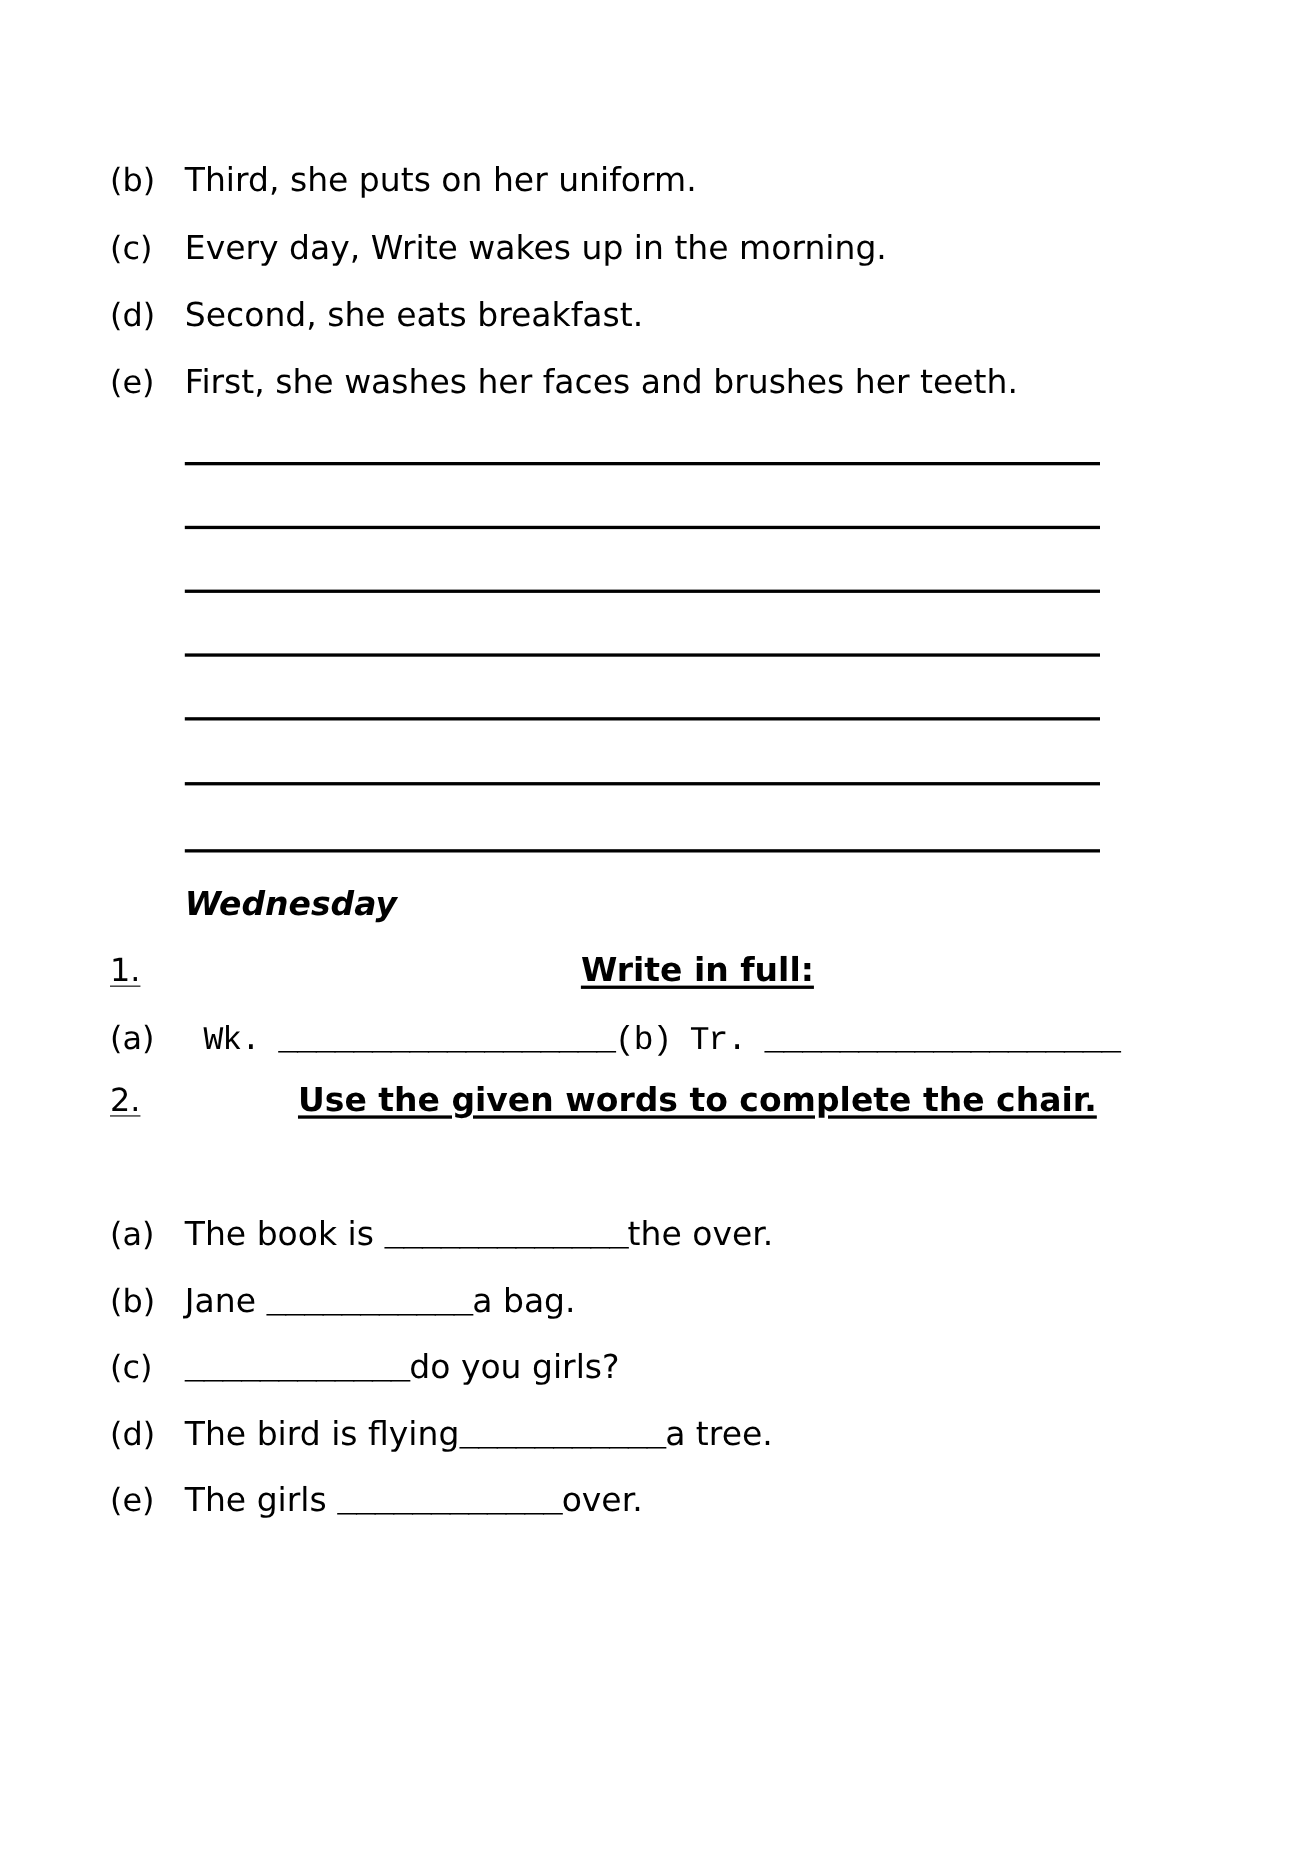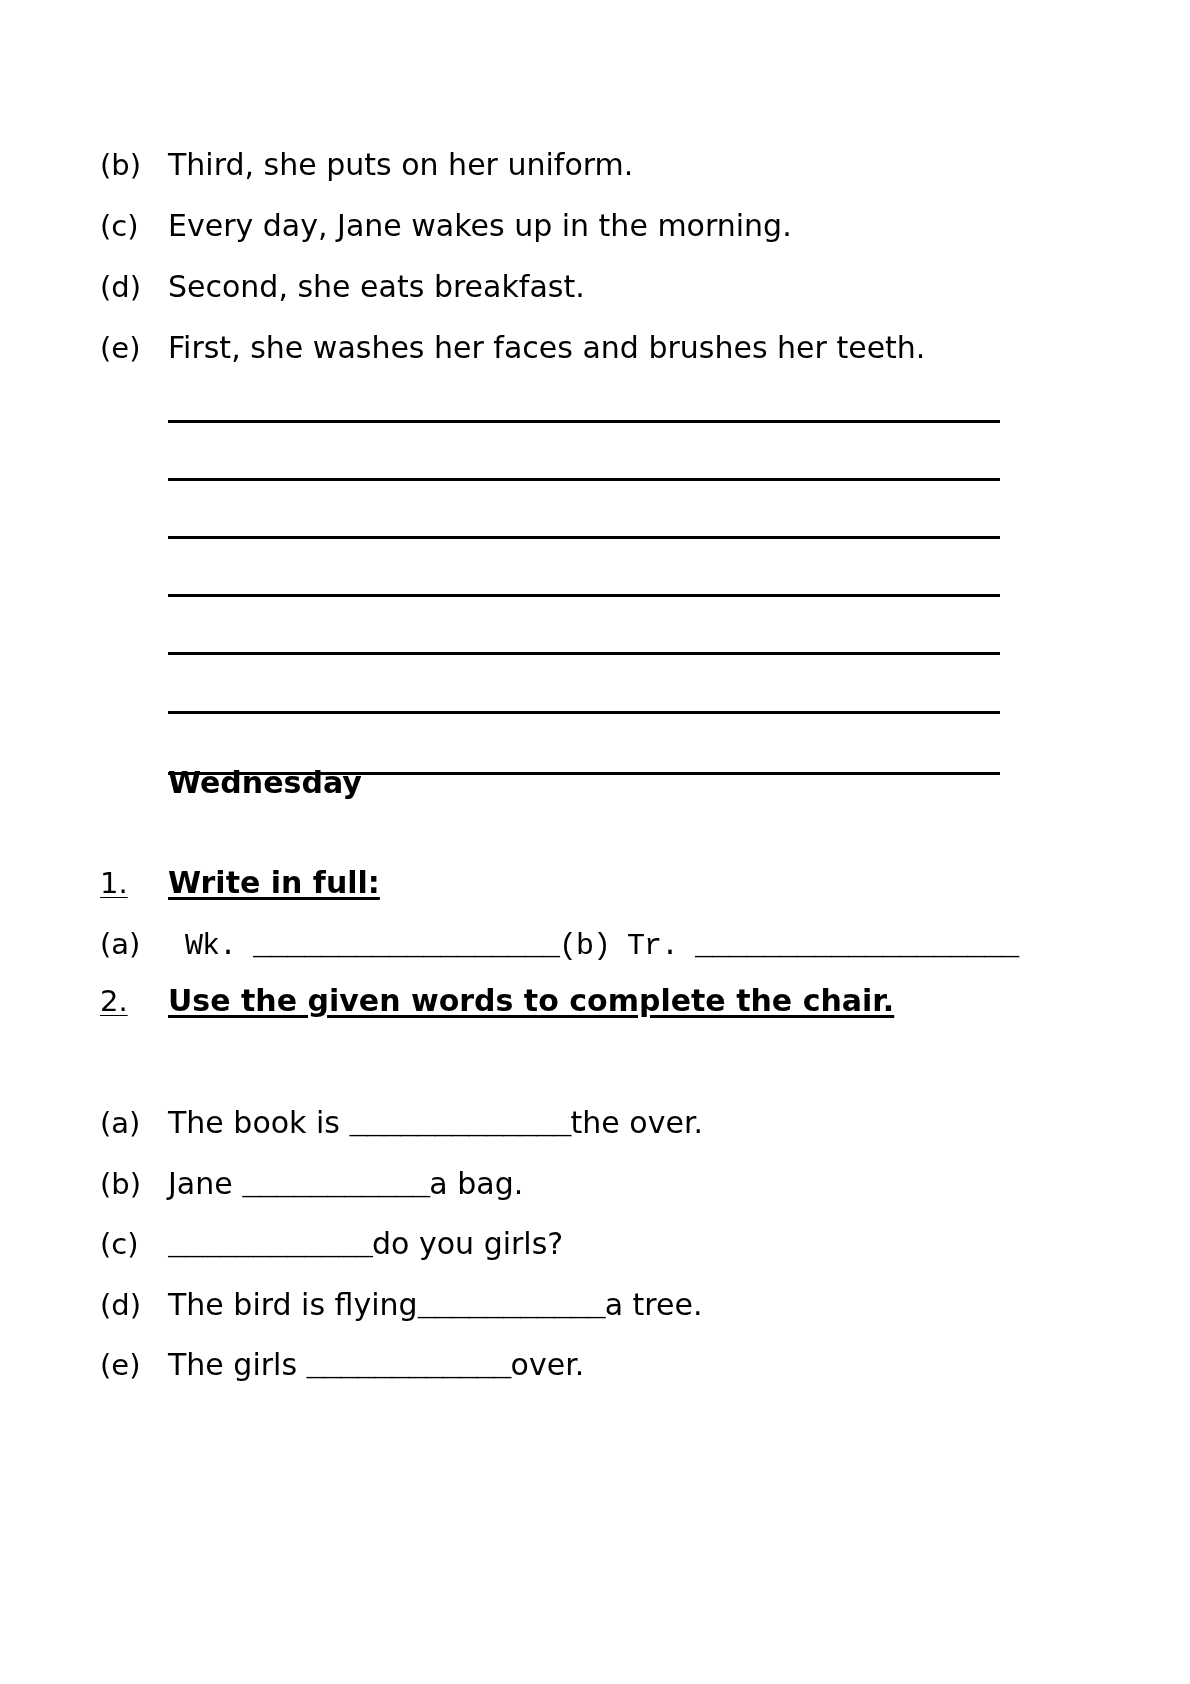--- a/index.html
+++ b/index.html
@@ -42,20 +42,21 @@
     flex: 1 1 auto;
     font-size: 30px;
     line-height: 1.0;
     white-space: pre;
   }
   .bold-underline {
     font-weight: bold;
     text-decoration: underline;
     text-decoration-thickness: 3px;
     text-underline-offset: 4px;
+    text-align: center;
   }
   .num-underline {
     text-decoration: underline;
     text-decoration-thickness: 1px;
     text-underline-offset: 4px;
   }
 
   
   .writing-line {
     position: absolute;
@@ -93,42 +94,42 @@
 
 <div class="page">
 
   <div class="qrow" style="top:150px;">
     <span class="qlabel">(b)</span>
     <span class="qtext">Third, she puts on her uniform.</span>
   </div>
 
   <div class="qrow" style="top:211px;">
     <span class="qlabel">(c)</span>
-    <span class="qtext">Every day, Jane wakes up in the morning.</span>
+    <span class="qtext">Every day, Write wakes up in the morning.</span>
   </div>
 
   <div class="qrow" style="top:272px;">
     <span class="qlabel">(d)</span>
     <span class="qtext">Second, she eats breakfast.</span>
   </div>
 
   <div class="qrow" style="top:333px;">
     <span class="qlabel">(e)</span>
     <span class="qtext">First, she washes her faces and brushes her teeth.</span>
   </div>
 
   <div class="writing-line" style="top:420px;"></div>
   <div class="writing-line" style="top:478px;"></div>
   <div class="writing-line" style="top:536px;"></div>
   <div class="writing-line" style="top:594px;"></div>
   <div class="writing-line" style="top:652px;"></div>
   <div class="writing-line" style="top:711px;"></div>
   <div class="writing-line" style="top:772px;"></div>
 
-  <div class="heading-wednesday" style="top:768px;">Wednesday</div>
+  <div class="heading-wednesday" style="top:808px;font-style:italic;">Wednesday</div>
 
   <div class="qrow" style="top:868px;">
     <span class="qlabel num-underline">1.</span>
     <span class="qtext bold-underline">Write in full:</span>
   </div>
 
   <div class="qrow" style="top:930px;">
     <span class="qlabel">(a)</span>
     <span class="qtext blank"> Wk. __________________(b) Tr. ___________________</span>
   </div>

